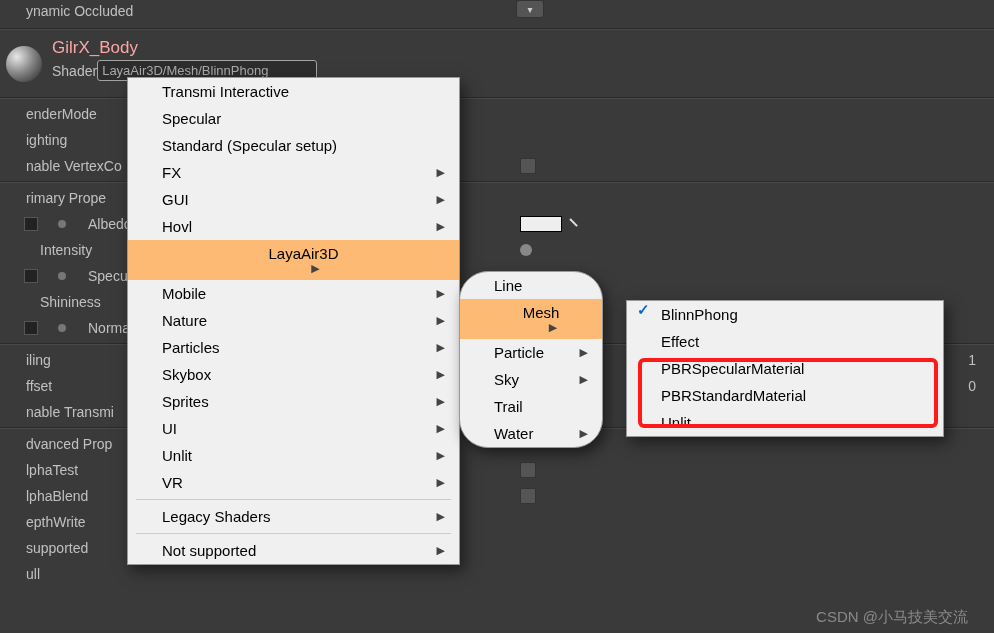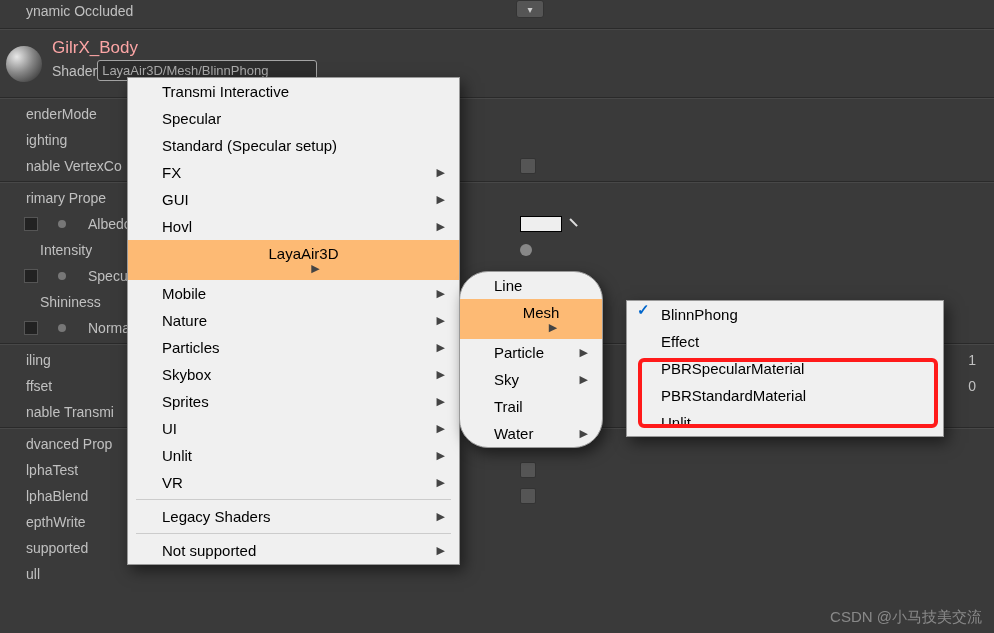--- a/index.html
+++ b/index.html
@@ -41,21 +41,21 @@
     .checkmark { position: absolute; left: 10px; color: #0066cc; font-weight: bold; }
     .menu-item-wrap { position: relative; }
     
     .menu1 { top: 77px; left: 127px; width: 333px; }
     .menu2 { top: 271px; left: 459px; width: 144px; border-radius: 29px; }
     .menu3 { top: 300px; left: 626px; width: 318px; }
     
     .red-box { position: absolute; border: 4px solid #ff1a1a; border-radius: 6px; pointer-events: none; }
     .red-box1 { top: 358px; left: 638px; width: 300px; height: 70px; }
     
-    .watermark { position: absolute; bottom: 6px; right: 12px; color: rgba(200,200,200,0.55); font-size: 15px; }
+    .watermark { position: absolute; bottom: 6px; right: 26px; color: rgba(200,200,200,0.55); font-size: 15px; }
     
     .dropdown-btn { position: absolute; right: 450px; top: 0px; width: 28px; height: 18px; background: #555; border: 1px solid #333; border-radius: 3px; display:flex; align-items:center; justify-content:center; font-size:10px; color:#ccc;}
   </style>
 </head>
 <body>
 
 <div class="prop-row" style="padding-top:0;">
   <span class="prop-label">ynamic Occluded</span>
   <span class="dropdown-btn">▾</span>
 </div>

